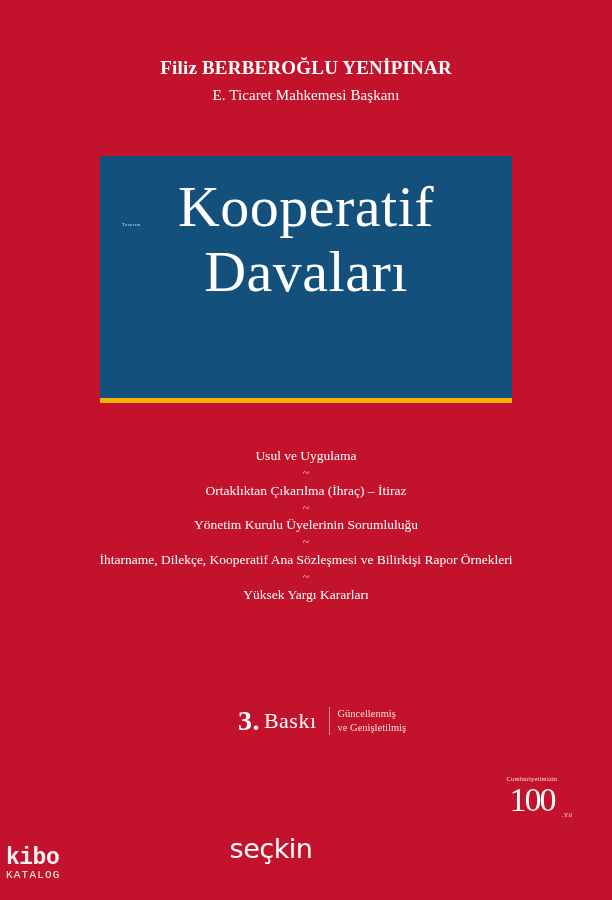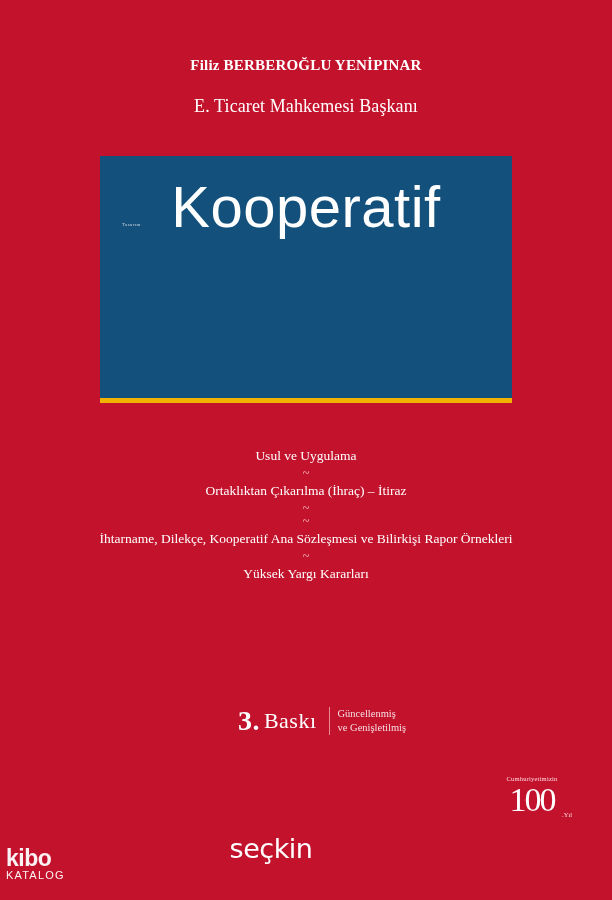--- a/index.html
+++ b/index.html
@@ -23,28 +23,28 @@
   }
   .author-block {
     position: absolute;
     top: 56px;
     left: 0;
     width: 612px;
     text-align: center;
     color: #ffffff;
   }
   .author-name {
-    font-size: 15px;
+    font-size: 19px;
     font-weight: bold;
     letter-spacing: 0.2px;
     line-height: 1.3;
   }
   .author-title {
-    margin-top: 20px;
-    font-size: 18px;
+    margin-top: 6px;
+    font-size: 15px;
     font-weight: normal;
     letter-spacing: 0.1px;
   }
   .title-panel {
     position: absolute;
     left: 100px;
     top: 156px;
     width: 412px;
     height: 244px;
     background: #13517c;
@@ -66,21 +66,21 @@
     height: 5px;
     background: #f2b200;
   }
   .booktitle {
     position: absolute;
     left: 100px;
     top: 176px;
     width: 412px;
     text-align: center;
     color: #ffffff;
-    font-family: Liberation Sans, sans-serif;
+    font-family: Liberation Serif, serif;
     font-size: 58px;
     line-height: 1.08;
     letter-spacing: 0.5px;
   }
   .booktitle .line1 { display: block; }
   .booktitle .line2 { display: block; margin-top: 2px; }
   .tiny-over {
     position: absolute;
     left: 122px;
     top: 222px;
@@ -176,21 +176,21 @@
     color: #ffffff;
     font-family: "DejaVu Sans", sans-serif;
     font-size: 27px;
     letter-spacing: -0.5px;
   }
   .watermark {
     position: absolute;
     left: 6px;
     bottom: 18px;
     color: #ffffff;
-    font-family: Liberation Sans, sans-serif;
+    font-family: Liberation Mono, monospace;
     line-height: 1.05;
     opacity: 0.95;
   }
   .watermark .wm1 {
     font-size: 23px;
     font-weight: bold;
     letter-spacing: -0.5px;
   }
   .watermark .wm2 {
     font-size: 11px;
@@ -208,27 +208,29 @@
   </div>
 
   <div class="rule-top"></div>
   <div class="title-panel"></div>
   <div class="rule-bottom"></div>
 
   <div class="tiny-over">Tasarım</div>
 
   <div class="booktitle">
     <span class="line1">Kooperatif</span>
+    <span class="line2">Davaları</span>
   </div>
 
   <div class="subjects">
     <span class="item">Usul ve Uygulama</span>
     <span class="sep">~</span>
     <span class="item">Ortaklıktan Çıkarılma (İhraç) – İtiraz</span>
     <span class="sep">~</span>
+    <span class="item">Yönetim Kurulu Üyelerinin Sorumluluğu</span>
     <span class="sep">~</span>
     <span class="item">İhtarname, Dilekçe, Kooperatif Ana Sözleşmesi ve Bilirkişi Rapor Örnekleri</span>
     <span class="sep">~</span>
     <span class="item">Yüksek Yargı Kararları</span>
   </div>
 
   <div class="edition">
     <span class="edition-inner">
       <span class="edition-num">3.</span>
       <span class="edition-word">Baskı</span>

